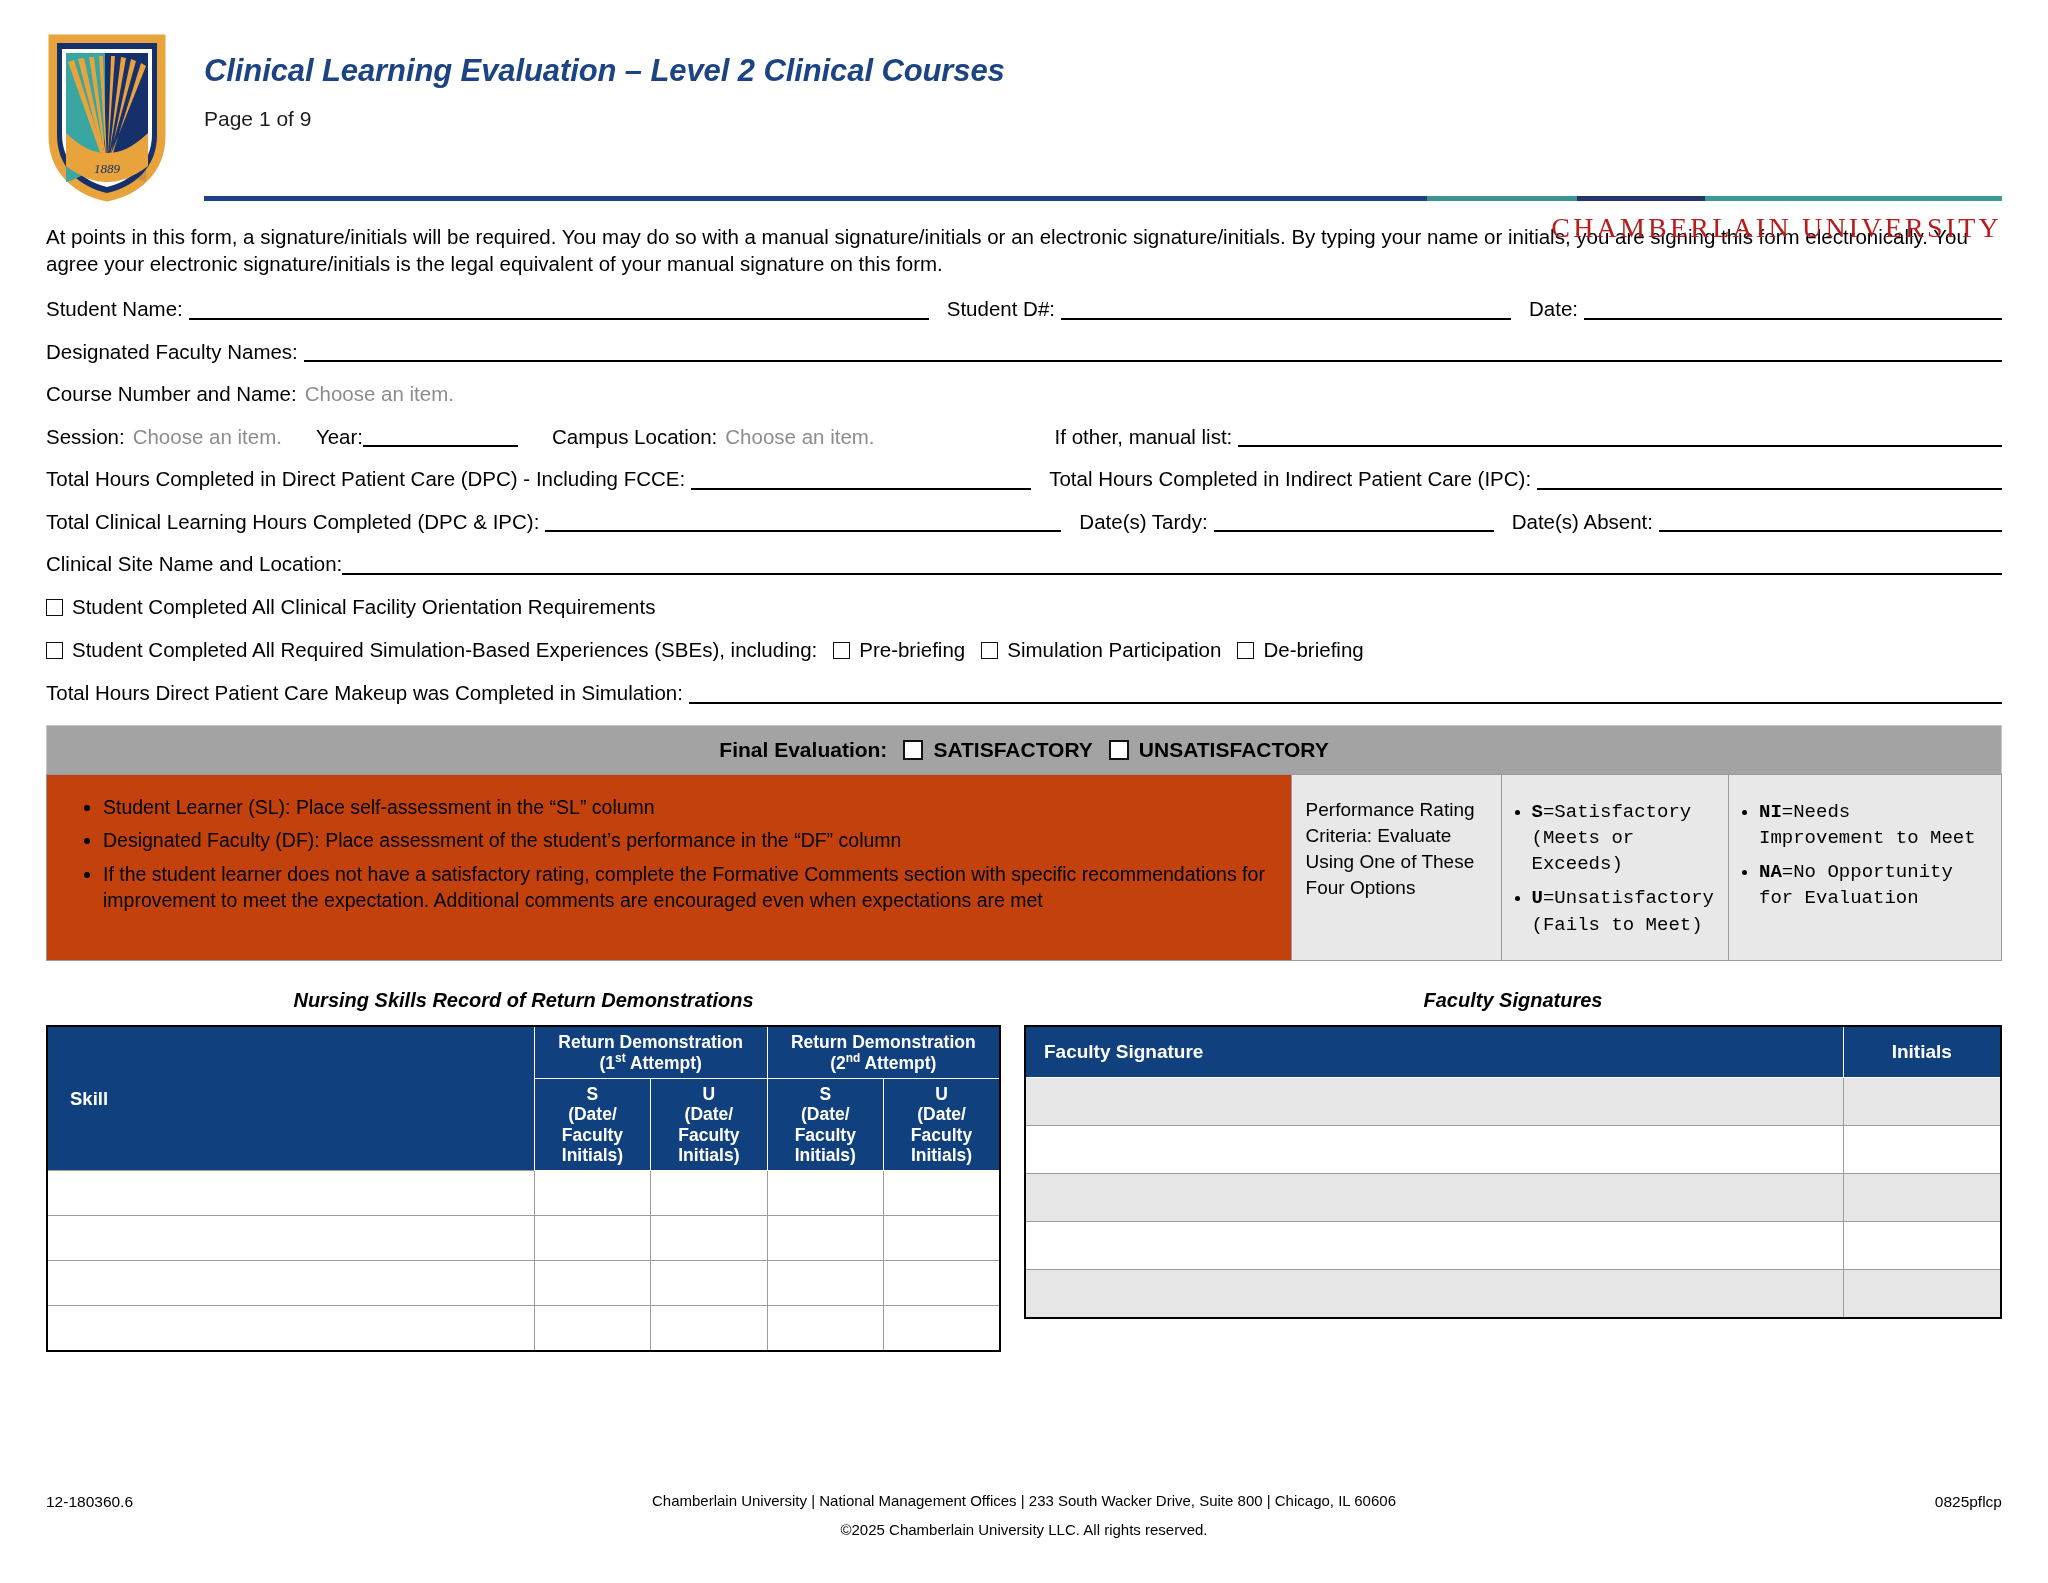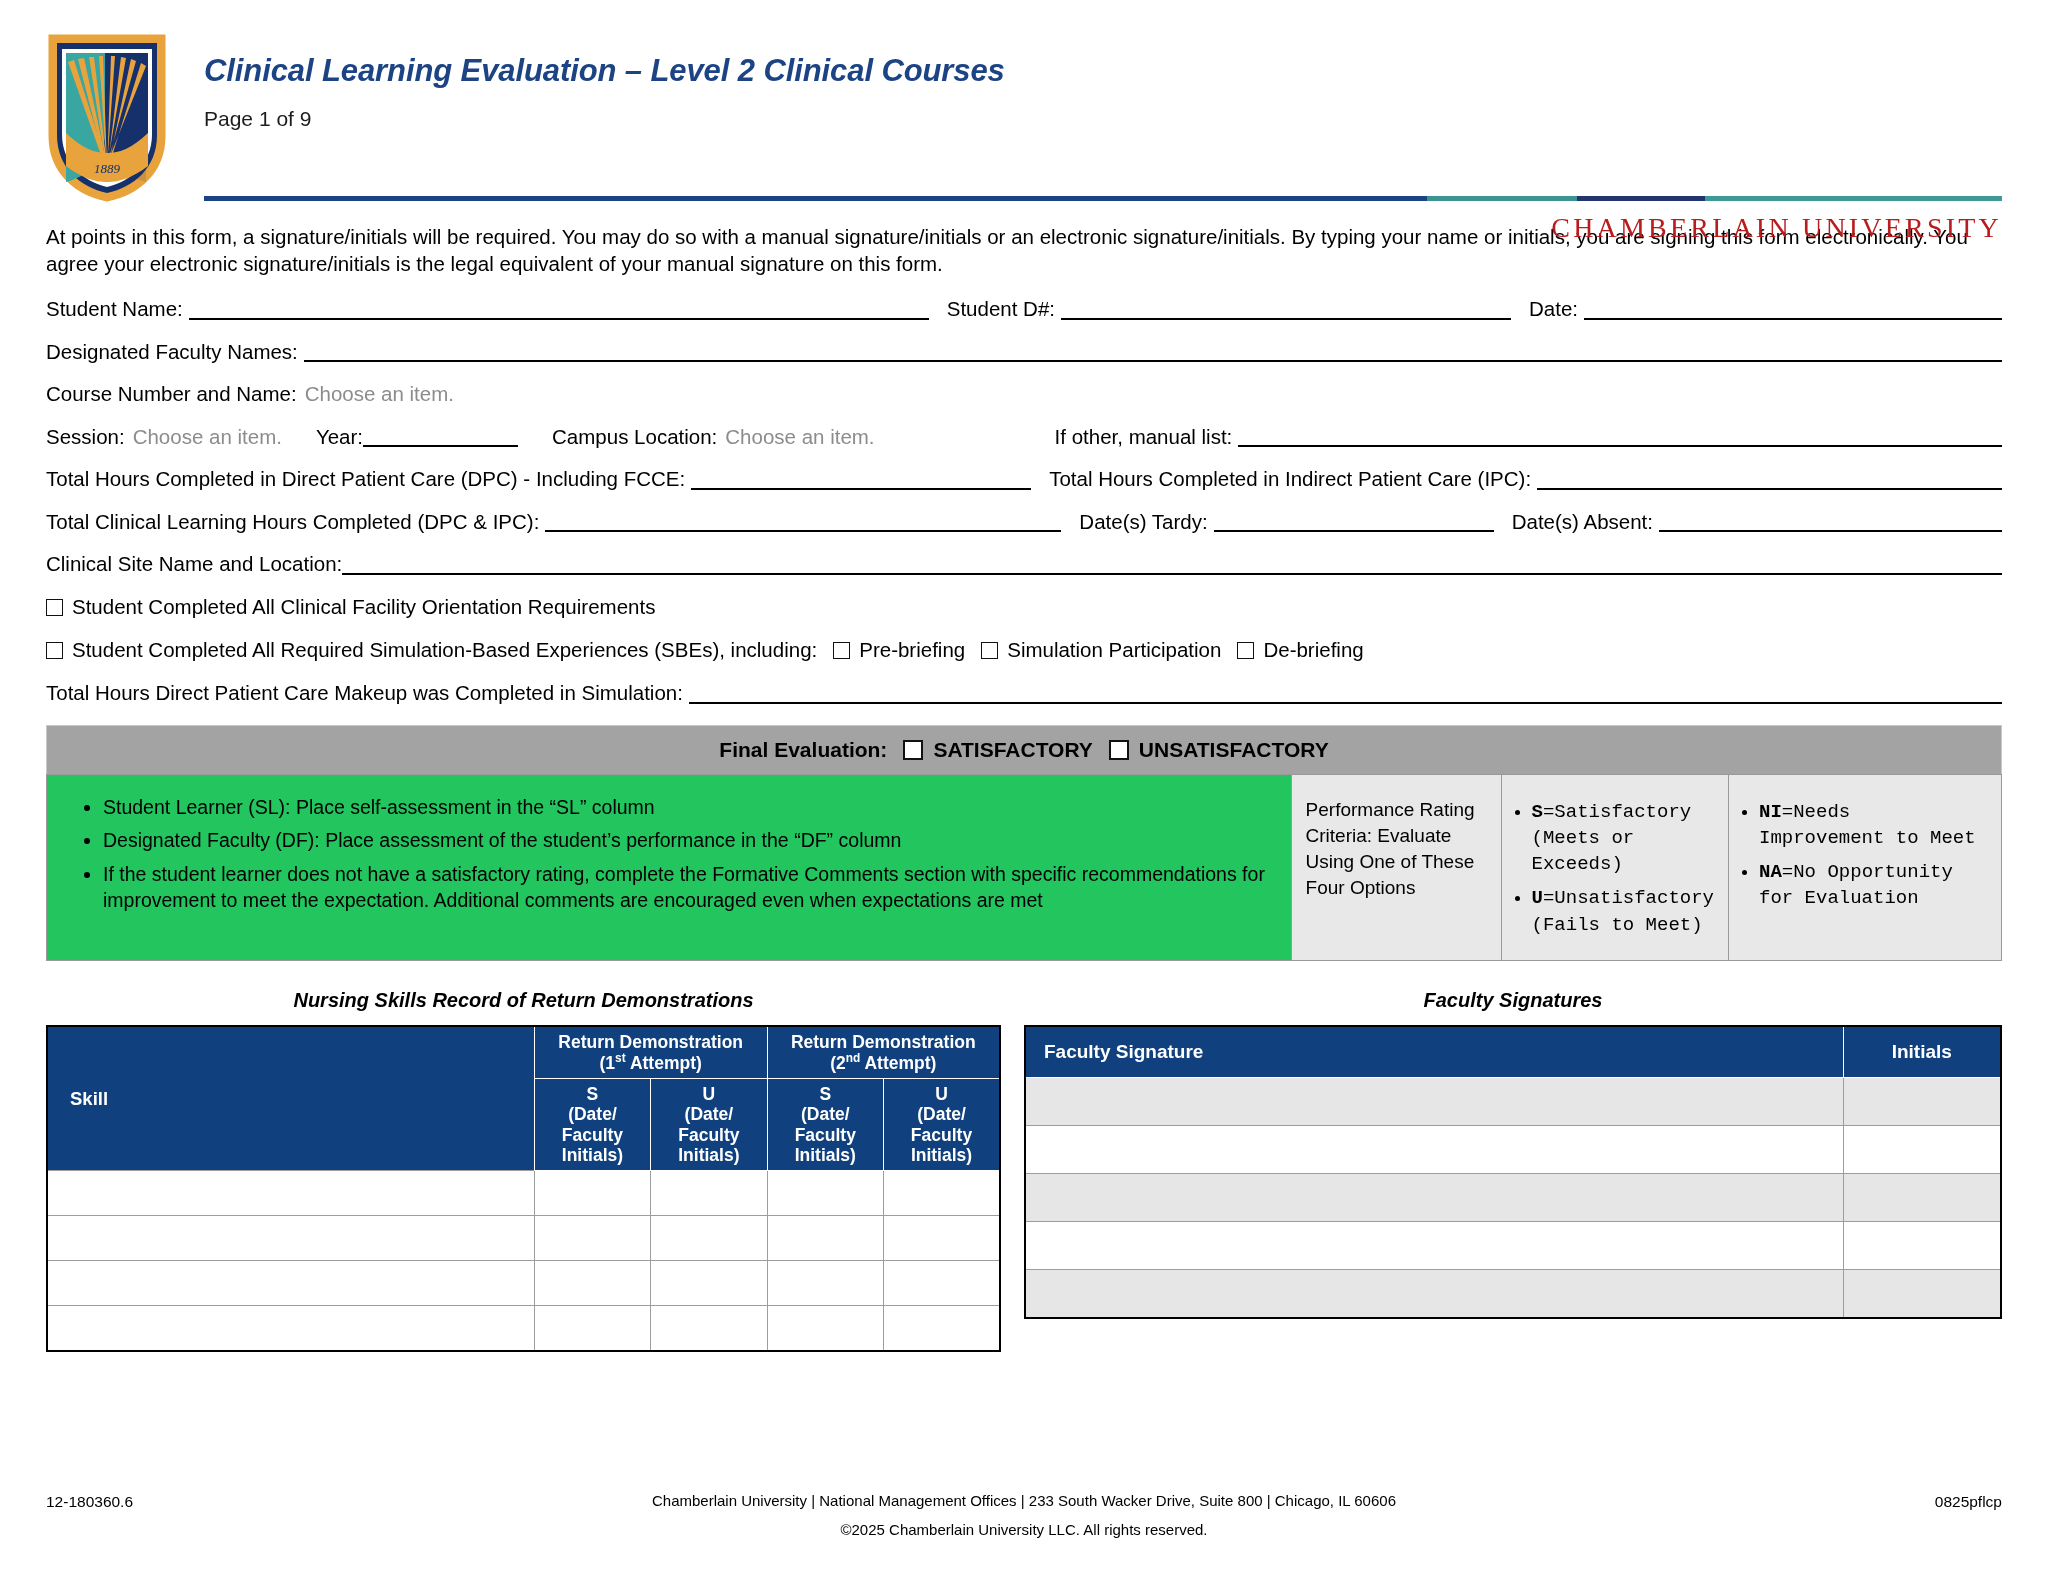--- a/index.html
+++ b/index.html
@@ -150,21 +150,21 @@
   .criteria {
     display: flex;
     border: 1px solid #9a9a9a;
     border-top: 1px solid #9a9a9a;
     width: 100%;
     box-sizing: border-box;
   }
   .crit-cell { box-sizing: border-box; padding: 12px 14px 14px 14px; }
   .crit-left {
     flex: 1 1 auto;
-    background: #22c55e;
+    background: #c2410c;
     border-right: 1px solid #9a9a9a;
     padding-left: 20px;
   }
   .crit-left ul { margin: 0; padding: 0 0 0 36px; }
   .crit-left li {
     font-size: 19.5px;
     line-height: 1.32;
     margin: 8px 0;
     white-space: normal;
   }

